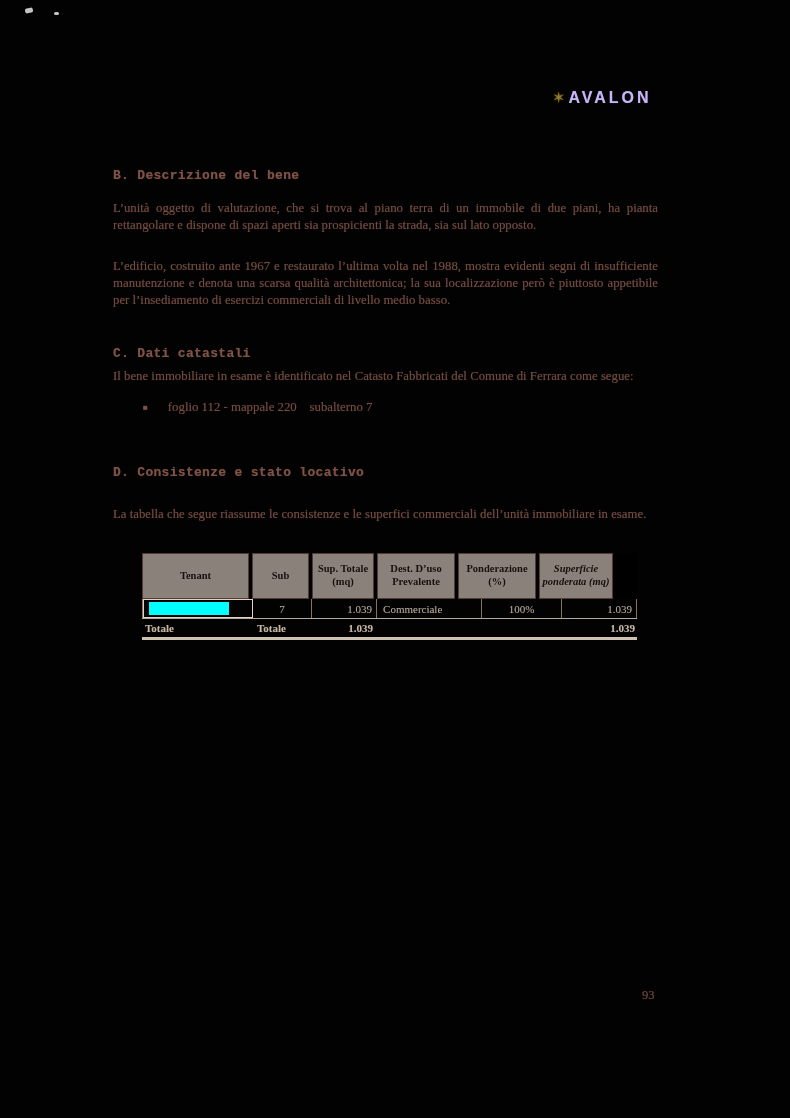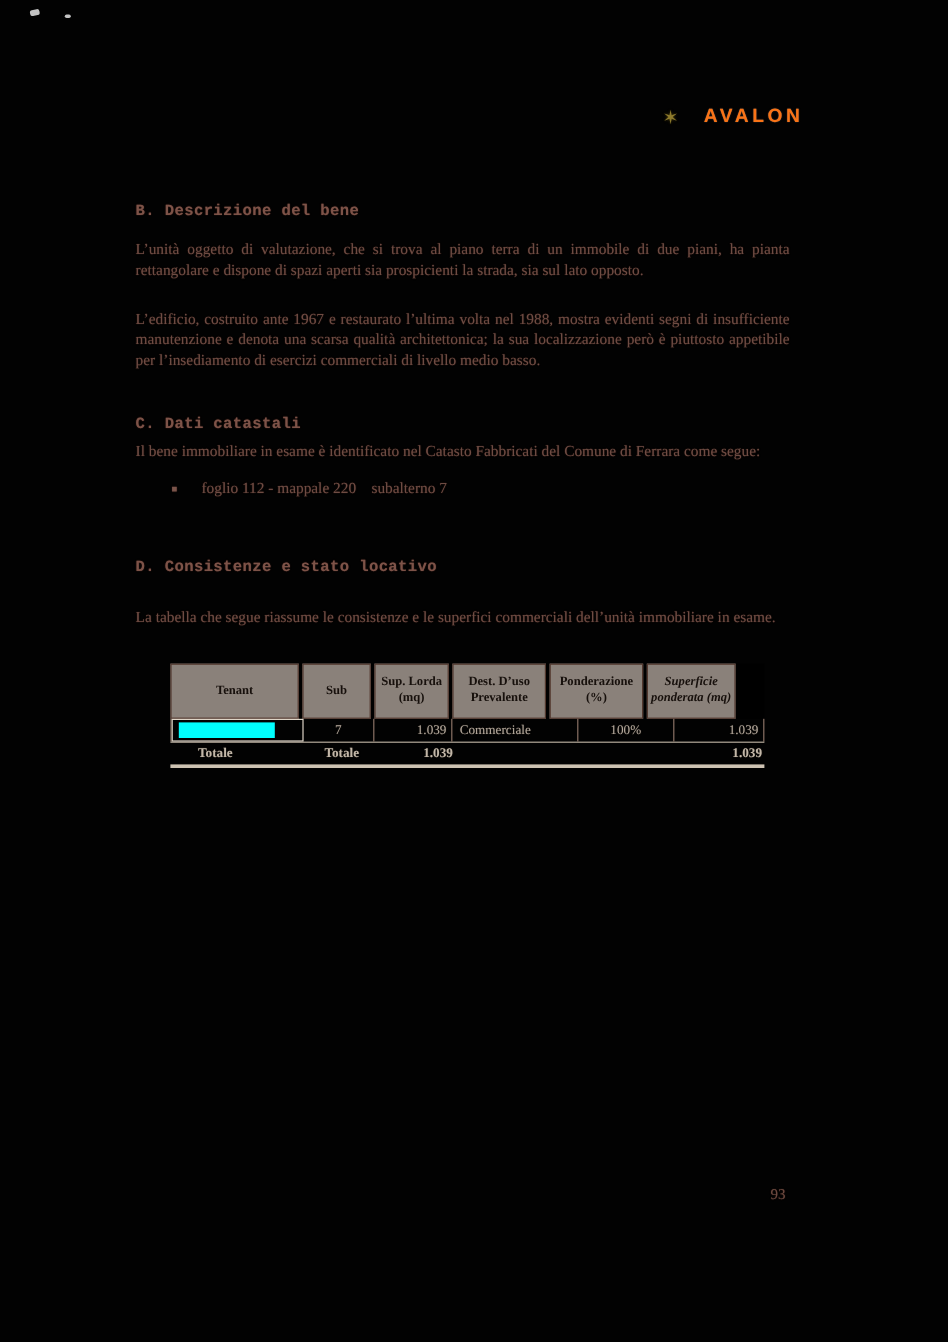--- a/index.html
+++ b/index.html
@@ -10,21 +10,21 @@
   
   .speck{position:absolute;background:#d8d8d8;border-radius:2px;opacity:.9;}
   .speck.s1{left:25px;top:8px;width:8px;height:5px;transform:rotate(-12deg);}
   .speck.s2{left:54px;top:12px;width:5px;height:3px;}
 
   
   .logo{position:absolute;left:552px;top:88px;display:flex;align-items:center;}
   .logo-icon{color:#8d7a2c;font-size:16px;margin-right:3px;font-family:"DejaVu Sans",sans-serif;text-shadow:0 0 2px #5a4a10;}
   .logo-text{
     font-family:"Liberation Sans",sans-serif;font-size:16px;font-weight:bold;
-    letter-spacing:3px;color:#f97316;text-shadow:0 0 1px #6a5a54;margin-left:18px;
+    letter-spacing:3px;color:#c4b5fd;text-shadow:0 0 1px #6a5a54;
   }
 
   
   .h{
     position:absolute;left:113px;margin:0;font-size:13px;font-weight:bold;
     color:#7d5348;text-shadow:0 0 1px rgba(130,70,58,.7);letter-spacing:.3px;font-family:Liberation Mono, monospace;
   }
   .hb{top:168px;} .hc{top:346px;} .hd{top:465px;}
   .para{
     position:absolute;left:113px;width:545px;margin:0;
@@ -64,21 +64,21 @@
   .td.num{justify-content:flex-end;padding-right:4px;}
   .td.center{justify-content:center;}
   .td.left{padding-left:6px;}
   .redact.cell{width:80px;height:13px;margin-left:5px;}
 
   .trow-total{
     display:flex;height:18px;align-items:center;
     border-top:1px solid #b5aa9b;border-bottom:3px solid #cdc2b2;
     color:#c2b7a8;font-weight:bold;font-size:11px;text-shadow:0 0 1px rgba(150,130,110,.5);
   }
-  .tt{box-sizing:border-box;display:flex;align-items:center;margin-left:20px;}
+  .tt{box-sizing:border-box;display:flex;align-items:center;}
   .tt.c1{width:110px;padding-left:3px;} .tt.c2{width:60px;padding-left:5px;}
   .tt.c3{width:65px;justify-content:flex-end;padding-right:4px;}
   .tt.c4{width:105px;} .tt.c5{width:81px;} .tt.c6{width:74px;justify-content:flex-end;padding-right:2px;}
 
   .pagenum{position:absolute;left:642px;top:988px;font-size:12.5px;color:#6d4a40;
     text-shadow:0 0 1px rgba(120,66,56,.6);}
 </style>
 </head>
 <body>
 
@@ -104,21 +104,21 @@
     <span class="bullet-text">foglio 112 - mappale 220  subalterno 7</span>
   </div>
 
   <h2 class="h hd">D. Consistenze e stato locativo</h2>
   <p class="para pd1">La tabella che segue riassume le consistenze e le superfici commerciali dell’unità immobiliare in esame.</p>
 
   <div class="vtable">
     <div class="thead">
       <div class="th c1">Tenant</div>
       <div class="th c2">Sub</div>
-      <div class="th c3">Sup. Lorda (mq)</div>
+      <div class="th c3">Sup. Totale (mq)</div>
       <div class="th c4">Dest. D’uso Prevalente</div>
       <div class="th c5">Ponderazione (%)</div>
       <div class="th c6">Superficie ponderata (mq)</div>
     </div>
 
     <div class="trow">
       <div class="td c1">
         <span class="redact cell"></span>
       </div>
       <div class="td c2 center">7</div>

